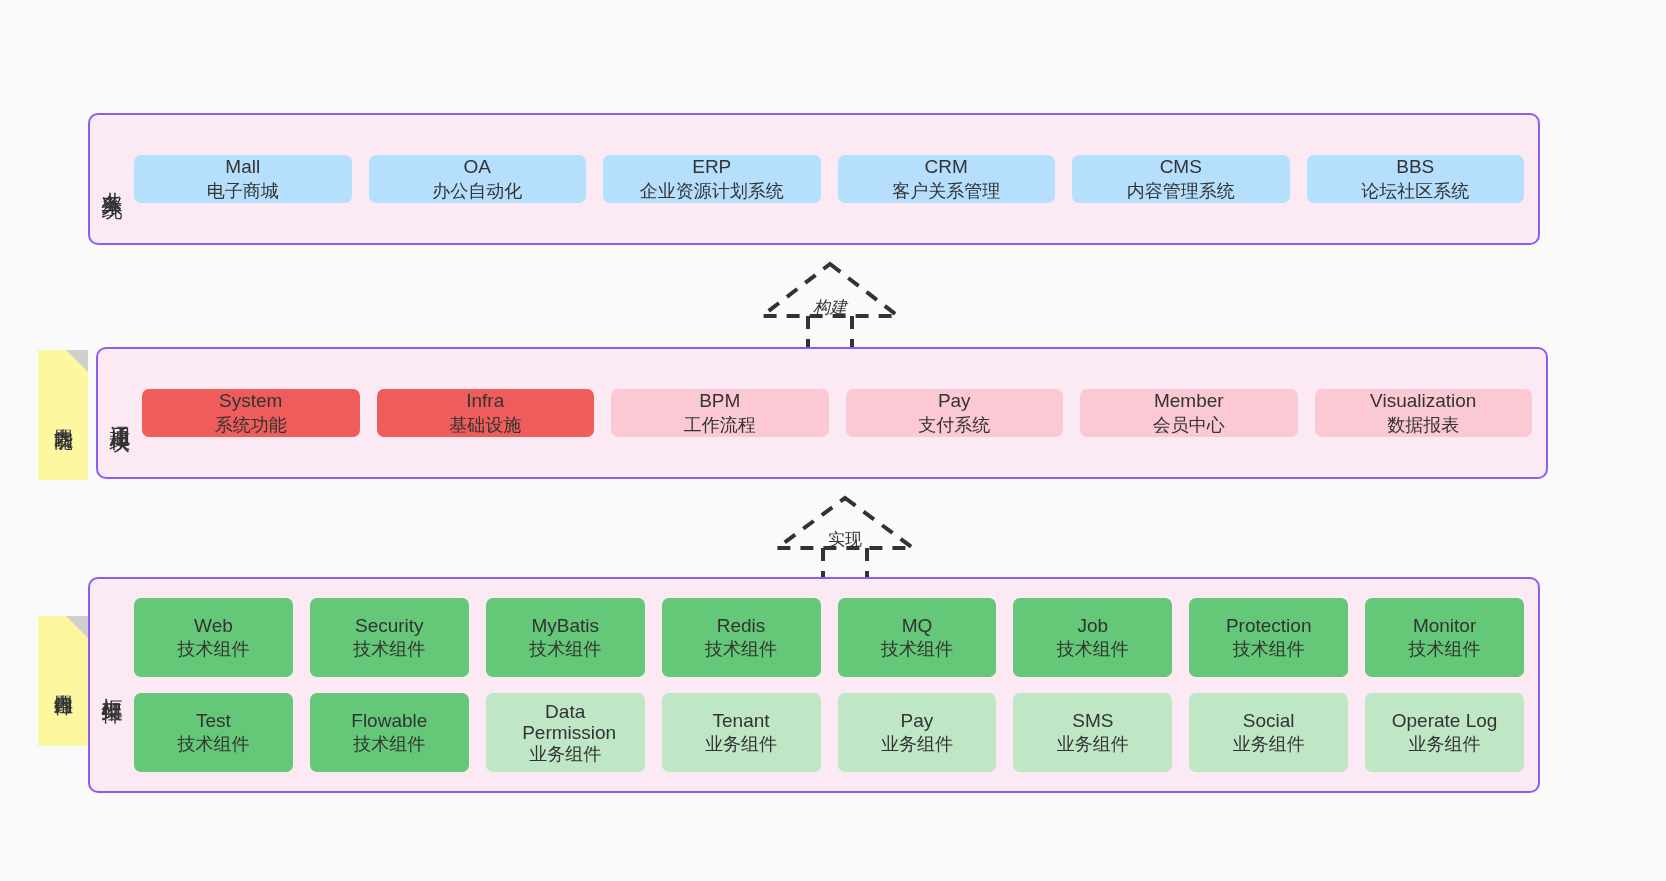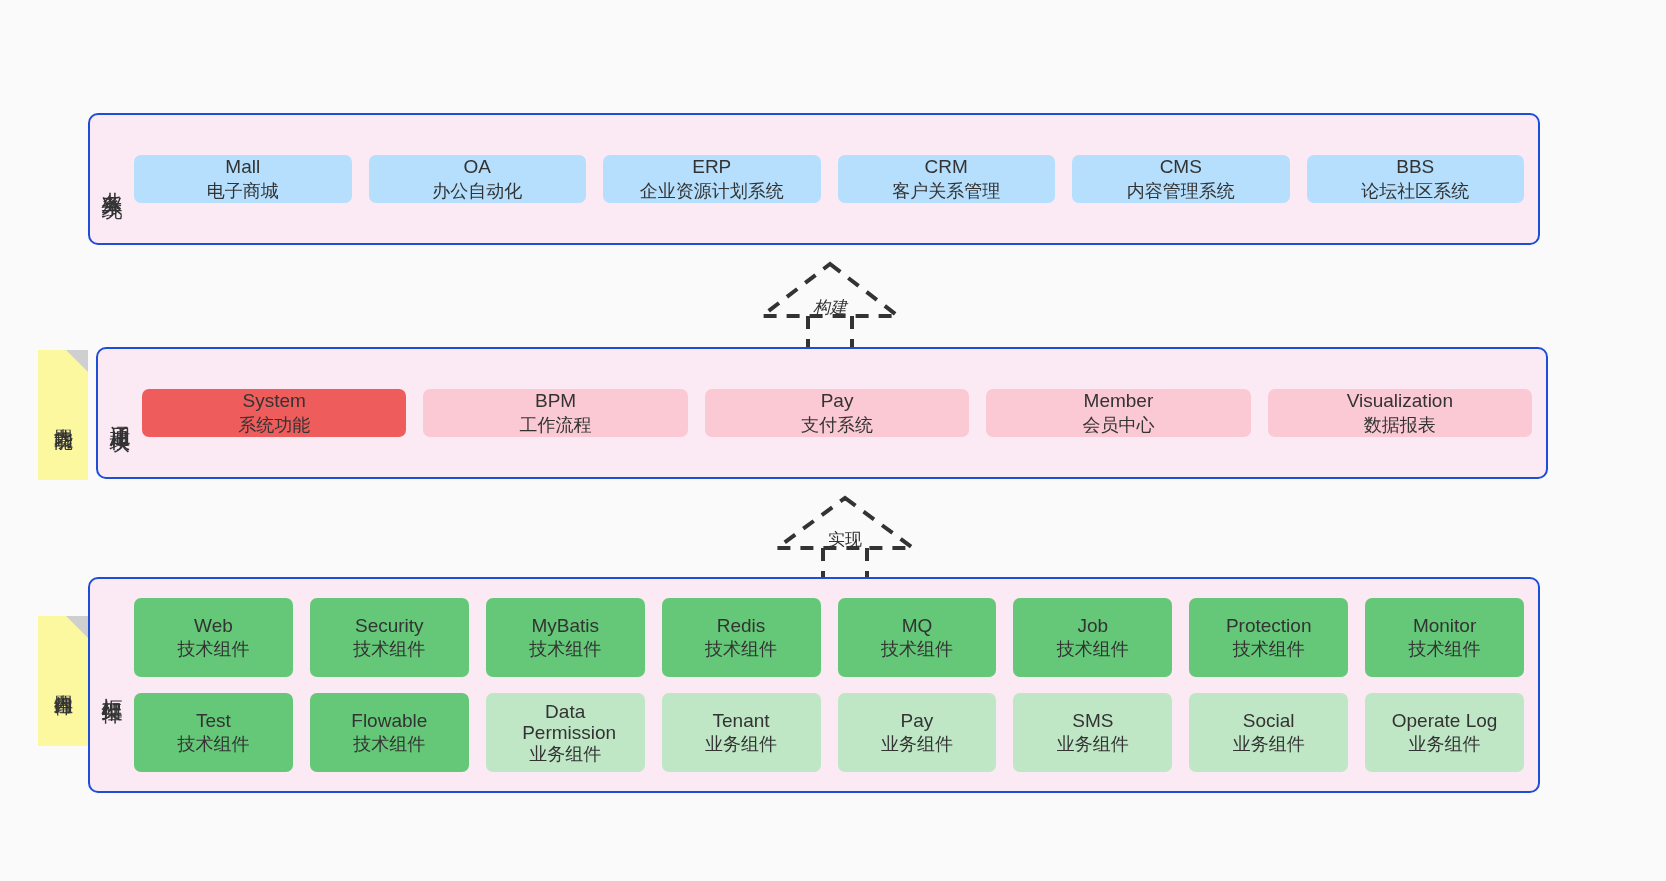--- a/index.html
+++ b/index.html
@@ -14,21 +14,21 @@
     font-family: "Liberation Sans", "DejaVu Sans", sans-serif;
     color: #333333;
     overflow: hidden;
   }
 
   
   .layer {
     position: absolute;
     box-sizing: border-box;
     background: #fbeaf4;
-    border: 2px solid #1d4ed8;
+    border: 2px solid #8b5cf6;
     border-radius: 10px;
     display: flex;
     align-items: stretch;
   }
 
   
   .layer-caption {
     flex: 0 0 auto;
     width: 44px;
     display: flex;
@@ -184,20 +184,24 @@
 </div>
 
 <div class="layer" style="left:96px; top:347px; width:1452px; height:132px;">
   <div class="layer-caption">通用模块</div>
   <div class="layer-body">
     <div class="card-row">
       <div class="card mod-core">
         <span class="title">System</span>
         <span class="subtitle">系统功能</span>
       </div>
+      <div class="card mod-core">
+        <span class="title">Infra</span>
+        <span class="subtitle">基础设施</span>
+      </div>
       <div class="card mod-soft">
         <span class="title">BPM</span>
         <span class="subtitle">工作流程</span>
       </div>
       <div class="card mod-soft">
         <span class="title">Pay</span>
         <span class="subtitle">支付系统</span>
       </div>
       <div class="card mod-soft">
         <span class="title">Member</span>

